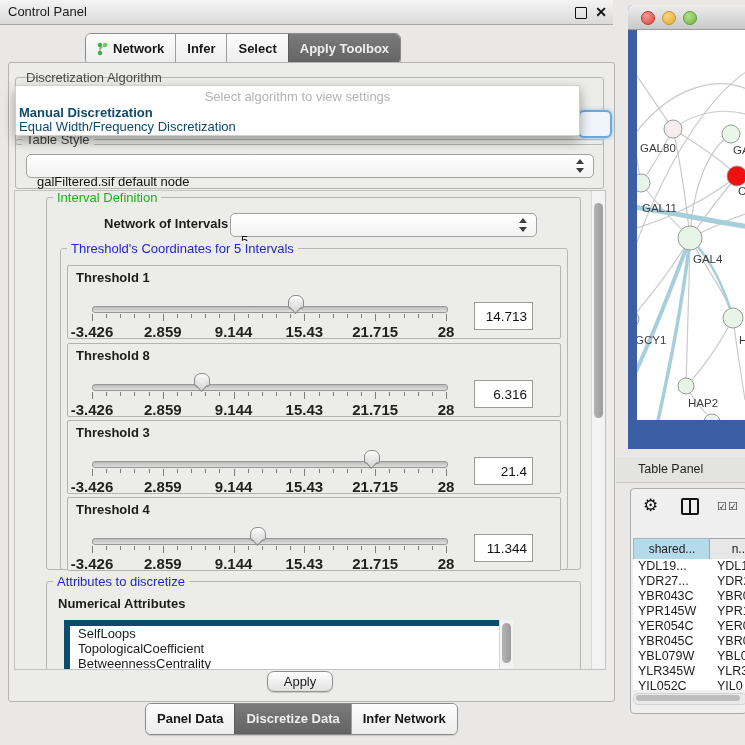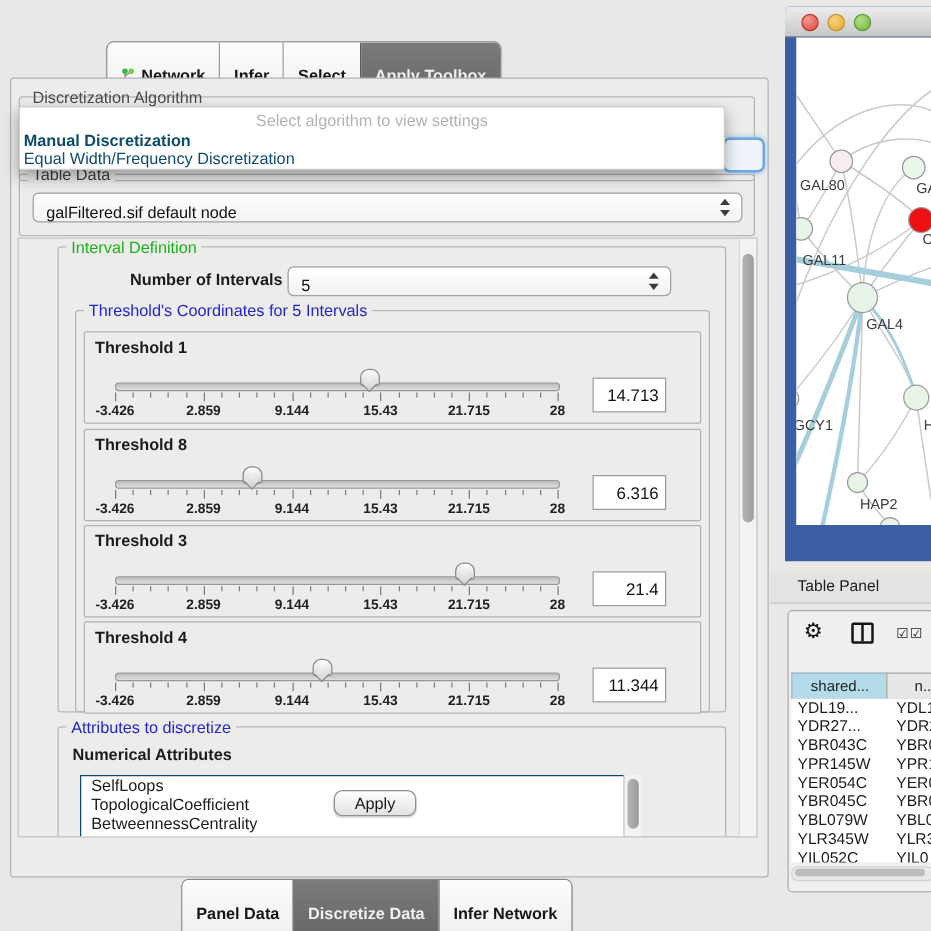--- a/index.html
+++ b/index.html
@@ -6,21 +6,21 @@
   #stage{position:relative;width:745px;height:745px;background:#e9e8e6;overflow:hidden;
          font-family:"Liberation Sans",sans-serif;font-size:13px;color:#1c1c1c;}
   
   .titlebar{position:absolute;left:0;top:0;width:613px;height:24px;
             background:linear-gradient(#f4f4f4,#d9d9d9);border-bottom:1px solid #a9a9a9;}
   .titlebar .tl-text{position:absolute;left:8px;top:0;line-height:24px;font-size:13px;color:#1a1a1a;}
   .float-icon{position:absolute;left:575px;top:7px;width:10px;height:10px;border:1.6px solid #111;border-radius:1px;}
   .close-icon{position:absolute;left:594px;top:2px;width:14px;height:20px;font-weight:bold;font-size:14px;line-height:20px;color:#111;text-align:center;}
   .seg-bar{position:absolute;display:flex;border:1px solid #8b8b8b;border-radius:6px;overflow:hidden;
            background:#fff;box-shadow:0 1px 1px rgba(0,0,0,.15);}
-  .seg{padding:16px 11px;height:22px;line-height:22px;font-weight:bold;font-size:13px;color:#161616;
+  .seg{padding:4px 11px;height:22px;line-height:22px;font-weight:bold;font-size:13px;color:#161616;
        background:linear-gradient(#fdfdfd,#ececec);display:flex;align-items:center;gap:5px;}
   .seg + .seg{border-left:1px solid #9e9e9e;}
   .seg.sel{background:linear-gradient(#7b7b7b,#636363);color:#efefef;border-left-color:#5c5c5c;}
   #main-tabs{left:85px;top:33px;}
   #bottom-tabs{left:145px;top:703px;}
   .content-panel{position:absolute;left:8px;top:62px;width:605px;height:638px;background:#ececea;
                  border:1px solid #b3b3b3;border-radius:3px;}
   .group{position:absolute;border:1px solid #b6b6b6;border-radius:3px;}
   .legend{position:absolute;top:-8px;left:6px;padding:0 4px;background:#ececea;font-size:13px;color:#3f3f3f;white-space:nowrap;}
   .legend.green{color:#1cb21c;}
@@ -29,21 +29,21 @@
   
   .combo-frag{position:absolute;left:562px;top:32px;width:30px;height:24px;border:2px solid #6da8dd;
               border-radius:6px;background:#eef4fa;box-shadow:0 0 4px #8fc0e8;}
   .popup{position:absolute;left:14px;top:84px;width:563px;height:49px;background:#ffffff;
          border:1px solid #cfcfcf;border-radius:2px;box-shadow:0 5px 12px rgba(0,0,0,.35);z-index:40;}
   .popup .ph{position:absolute;left:0;top:3px;width:100%;text-align:center;color:#b3b3b3;font-size:13px;}
   .popup .opt{position:absolute;left:3px;font-size:13px;color:#0c4a6e;white-space:nowrap;}
   .popup .opt.b{font-weight:bold;}
   .combo{position:absolute;height:22px;background:linear-gradient(#ffffff,#f2f2f2);border:1px solid #a2a2a2;
          border-radius:5px;}
-  .combo .cb-text{position:absolute;left:10px;top:4px;line-height:22px;font-size:13px;color:#111;white-space:nowrap;}
+  .combo .cb-text{position:absolute;left:10px;top:16px;line-height:22px;font-size:13px;color:#111;white-space:nowrap;}
   .arrows{position:absolute;right:9px;top:4px;width:8px;height:14px;}
   .arrows .up{position:absolute;left:0;top:0;width:0;height:0;border-left:4px solid transparent;border-right:4px solid transparent;border-bottom:5px solid #3c3c3c;}
   .arrows .dn{position:absolute;left:0;bottom:0;width:0;height:0;border-left:4px solid transparent;border-right:4px solid transparent;border-top:5px solid #3c3c3c;}
   .scrollpanel{position:absolute;left:14px;top:190px;width:590px;height:478px;border:1px solid #c2c2c2;
                background:#ececea;overflow:hidden;}
   .vscroll{position:absolute;right:0;top:0;width:13px;height:100%;background:#f3f3f3;border-left:1px solid #d8d8d8;}
   .vthumb{position:absolute;left:2px;width:9px;border-radius:5px;background:linear-gradient(90deg,#b4b4b4,#9c9c9c);}
   .bold{font-weight:bold;}
   .thr-box{position:absolute;left:6px;width:492px;height:72px;border:1px solid #b3b3b3;border-radius:2px;background:#ececea;}
   .thr-title{position:absolute;left:8px;top:4px;font-weight:bold;font-size:13px;}
@@ -52,24 +52,24 @@
   .thumb{position:absolute;top:29px;width:14px;height:12px;background:linear-gradient(#ffffff,#d6d6d6);
          border:1px solid #8a8a8a;border-radius:7px 7px 3px 3px;z-index:3;}
   .thumb::after{content:"";position:absolute;left:2px;top:6.5px;width:8px;height:8px;
          background:linear-gradient(135deg,#f2f2f2,#d2d2d2);border-right:1px solid #8a8a8a;border-bottom:1px solid #8a8a8a;
          transform:rotate(45deg);}
   .tickrow{position:absolute;left:24px;top:48px;width:355px;height:8px;}
   .tick{position:absolute;top:0;width:1px;background:#7d7d7d;}
   .tick.minor{height:4px;}
   .tick.major{height:7px;}
   .lblrow{position:absolute;left:24px;top:57px;width:355px;height:11px;}
-  .tlabel{position:absolute;transform:translateX(-50%);font-size:11px;font-weight:bold;color:#222;white-space:nowrap;}
+  .tlabel{position:absolute;transform:translateX(-50%);font-size:15px;font-weight:bold;color:#222;white-space:nowrap;}
   .val-field{position:absolute;left:406px;top:36px;width:52px;height:26px;border:1px solid #9b9b9b;background:#fff;
              font-family:"Liberation Sans",sans-serif;font-size:13.5px;text-align:right;padding:0 5px 0 0;color:#111;}
-  .listbox{position:absolute;background:#fff;border:1px solid #0c4a6e;overflow:hidden;}
+  .listbox{position:absolute;background:#fff;border:6px solid #0c4a6e;overflow:hidden;}
   .listbox .li{padding-left:8px;font-size:13px;line-height:15px;white-space:nowrap;}
   .btn{position:absolute;border:1px solid #8f8f8f;border-radius:7px;background:linear-gradient(#fefefe,#e2e2e2);
        font-size:13px;text-align:center;box-shadow:0 1px 1px rgba(0,0,0,.15);}
   
   .net-window{position:absolute;left:628px;top:5px;width:117px;height:444px;background:#3b5fa2;border-radius:5px 0 0 0;}
   .net-titlebar{position:absolute;left:0;top:0;width:117px;height:24px;border-radius:5px 0 0 0;
                 background:linear-gradient(#ededed,#c8c8c8);border-bottom:1px solid #9a9a9a;}
   .light{position:absolute;top:6px;width:12px;height:12px;border-radius:50%;}
   .net-canvas{position:absolute;left:9px;top:25px;width:108px;height:390px;background:#fff;overflow:hidden;}
   .tp-bar{position:absolute;left:616px;top:457px;width:129px;height:25px;background:#e3e3e1;border-bottom:1px solid #c9c9c7;}
@@ -88,20 +88,25 @@
   .trow .c2{position:absolute;left:84px;}
   .hscroll{position:absolute;left:2px;top:204px;width:112px;height:10px;background:#e9e9e9;border-radius:5px;border:1px solid #d2d2d2;}
   .hthumb{position:absolute;left:2px;top:1px;width:104px;height:6px;border-radius:4px;background:#bdbdbd;}
   svg text{font-family:"Liberation Sans",sans-serif;}
 </style>
 </head>
 <body>
 
 <div id="stage">
 
+  <div class="titlebar">
+    <span class="tl-text">Control Panel</span>
+    <span class="float-icon"></span>
+    <span class="close-icon">✕</span>
+  </div>
 
   <div class="seg-bar" id="main-tabs">
       <div class="seg">
         <svg width="11" height="14" viewBox="0 0 11 14">
           <line x1="3" y1="3" x2="3" y2="11" stroke="#8a8a8a"></line>
           <line x1="3" y1="7" x2="8" y2="3" stroke="#8a8a8a"></line>
           <circle cx="3" cy="3" r="2.2" fill="#3fae3f"></circle>
           <circle cx="3" cy="11" r="2.2" fill="#3fae3f"></circle>
           <circle cx="8" cy="3" r="2.2" fill="#77cc4a"></circle>
         </svg>
@@ -127,36 +132,36 @@
 
     <div class="popup" style="left:6px;top:22px;">
       <div class="ph">Select algorithm to view settings</div>
       <div id="popup-opts">
           <div class="opt b" style="top: 19px;">Manual Discretization</div>
           <div class="opt" style="top: 33px;">Equal Width/Frequency Discretization</div>
         </div>
     </div>
 
     <div class="group" style="left:6px;top:76px;width:587px;height:48px;">
-      <span class="legend">Table Data</span>
+      <span class="legend">Table Style</span>
       <div class="combo" style="left:10px;top:14px;width:566px;">
         <span class="cb-text">galFiltered.sif default node</span>
         <span class="arrows">
             <span class="up"></span>
             <span class="dn"></span>
           </span>
       </div>
     </div>
   </div>
 
   <div class="scrollpanel">
 
     <div class="group" style="left:31px;top:6px;width:533px;height:371px;">
       <span class="legend green">Interval Definition</span>
-      <span class="bold" style="position:absolute;left:57px;top:16px;line-height:20px;">Number of Intervals</span>
+      <span class="bold" style="position:absolute;left:57px;top:16px;line-height:20px;">Network of Intervals</span>
       <div class="combo" style="left:183px;top:15px;width:305px;">
         <span class="cb-text">5</span>
         <span class="arrows">
             <span class="up"></span>
             <span class="dn"></span>
           </span>
       </div>
 
       <div class="group" style="left:13px;top:50px;width:506px;height:320px;">
         <span class="legend blue">Threshold's Coordinates for 5 Intervals</span>
@@ -346,21 +351,21 @@
       <div class="vscroll" style="left:452px;top:38px;width:13px;height:49px;position:absolute;">
         <div class="vthumb" style="top:3px;height:40px;"></div>
       </div>
     </div>
 
     <div class="vscroll">
       <div class="vthumb" style="top:12px;height:215px;"></div>
     </div>
   </div>
 
-  <div class="btn" style="left:267px;top:632px;width:64px;height:19px;line-height:19px;">Apply</div>
+  <div class="btn" style="left:267px;top:671px;width:64px;height:19px;line-height:19px;">Apply</div>
 
   <div class="seg-bar" id="bottom-tabs">
       <div class="seg">
         <span>Panel Data</span>
       </div>
       <div class="seg sel">
         <span>Discretize Data</span>
       </div>
       <div class="seg">
         <span>Infer Network</span>

